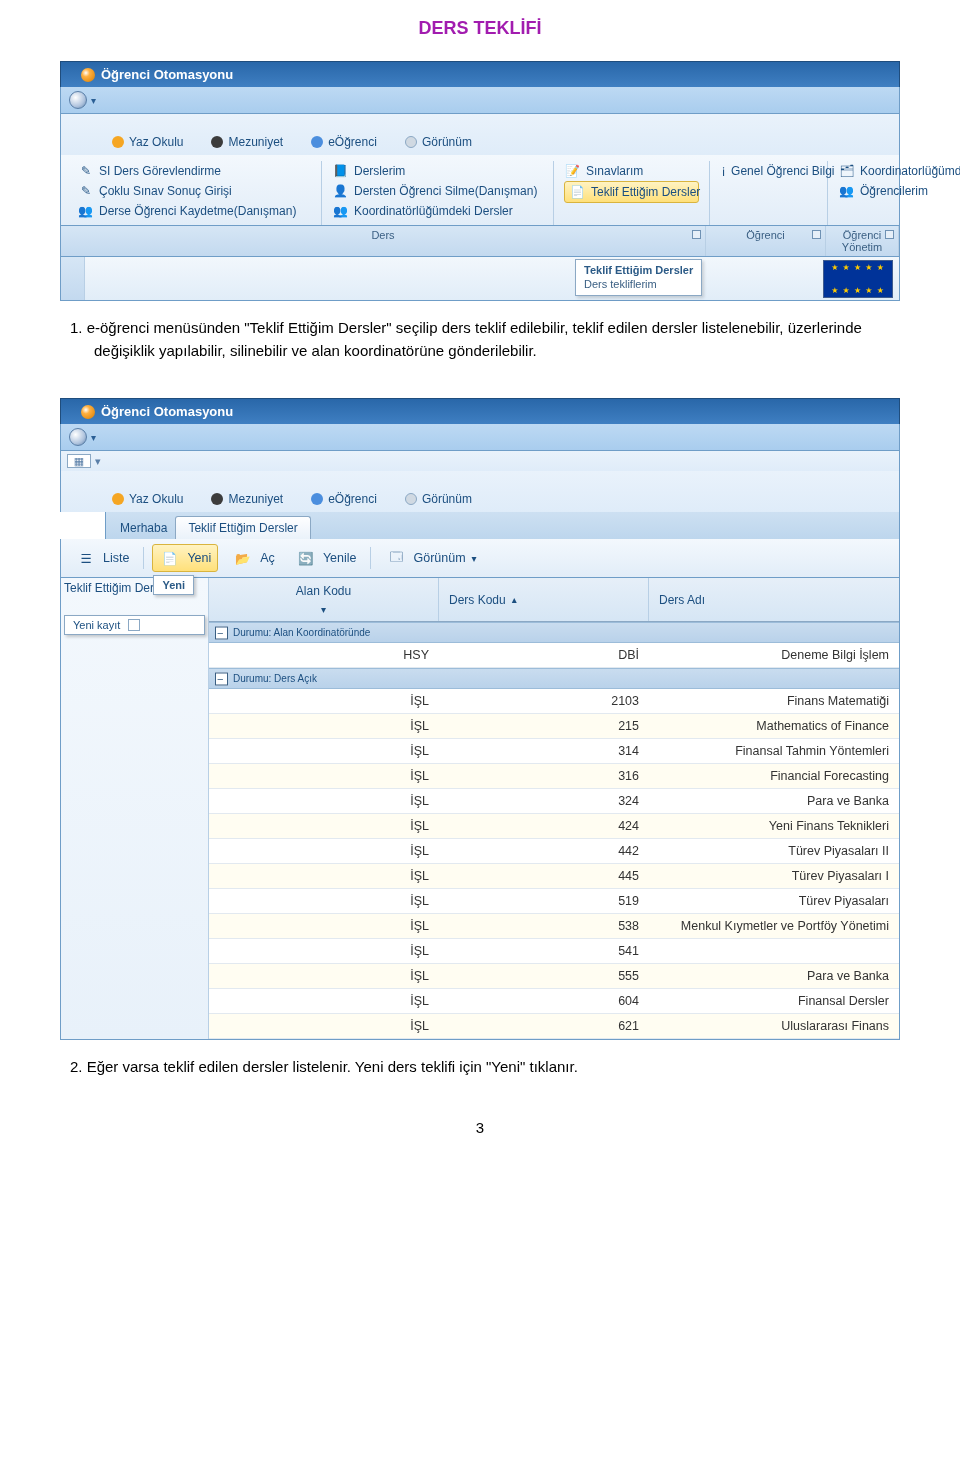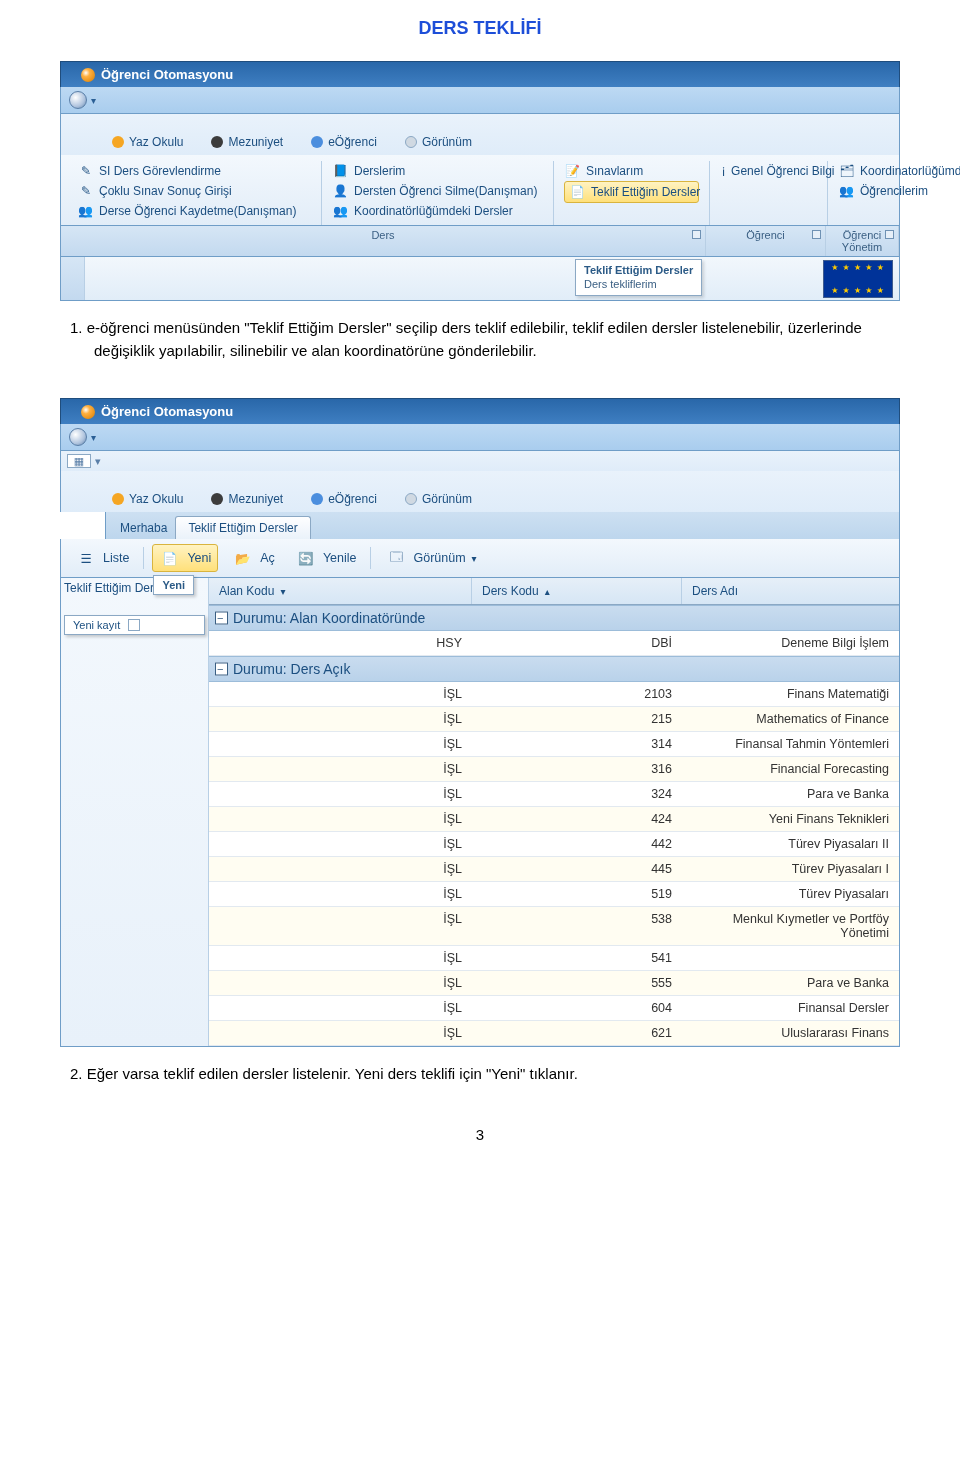--- a/index.html
+++ b/index.html
@@ -11,21 +11,21 @@
     font-size: 13px;
   }
   .page {
     width: 960px;
     margin: 0 auto;
     padding: 18px 60px 40px 60px;
     position: relative;
   }
   .doc-title {
     text-align: center;
-    color: #1d4ed8;
+    color: #a21caf;
     font-weight: 700;
     font-size: 18px;
     margin: 0 0 22px 0;
   }
 
   
   .window-title {
     background: linear-gradient(#2967a9, #3f7fc2);
     color: #fff;
     font-weight: 700;
@@ -244,21 +244,21 @@
     display:flex; align-items:center; gap:6px;
   }
   .grid-header .col:last-child{border-right:none;}
   .grid-body {
     background:#fff;
     font-size:12.5px;
   }
   .group-row {
     background:linear-gradient(#c9dcef,#b9d2ea);
     color:#1c4f80;
-    font-size:14px;
+    font-size:10px;
     padding:4px 5px 4px 24px;
     border-top:1px solid #9cbcd9;
     border-bottom:1px solid #9cbcd9;
     position:relative;
   }
   .group-row::before{
     content:"";
     position:absolute;
     left:6px; top:50%; transform:translateY(-50%);
     width:11px; height:11px; border:1px solid #3a5f83; background:#fff;
@@ -273,21 +273,21 @@
     display:flex;
     border-bottom:1px solid #e2e9f0;
     text-align:right;
   }
   .data-row:nth-child(odd) { background:#fffdf2; }
   .data-row .cell {
     padding:5px 10px;
     color:#333;
   }
 
-  .col-alan { width:263px; }
+  .col-alan { width:230px;flex-direction:column; }
   .col-kod  { width:210px; }
   .col-adi  { flex:1; }
 
   .page-num {
     text-align:center;
     margin-top:40px;
     font-size:15px;
   }
 </style>
 </head>

